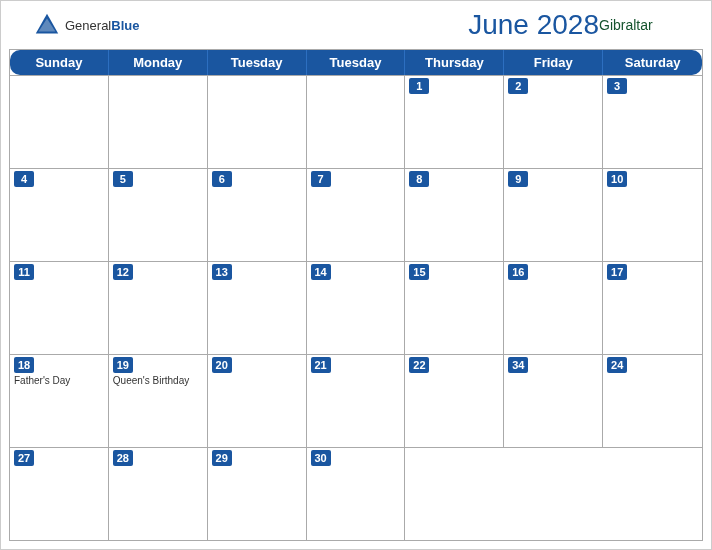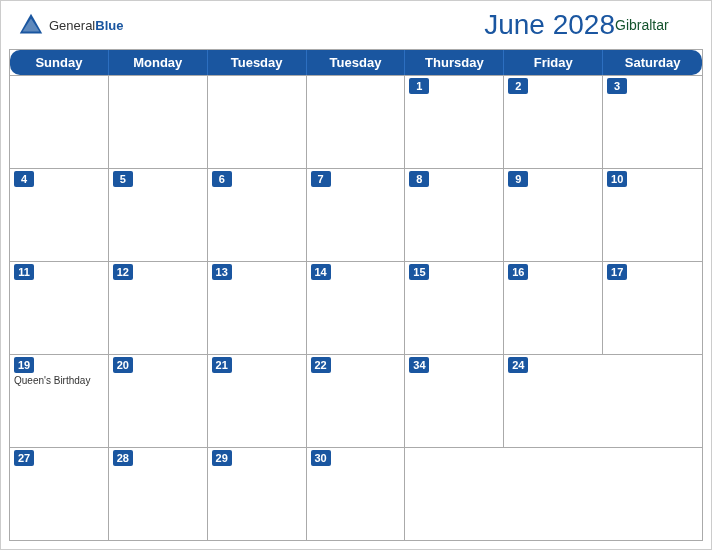--- a/index.html
+++ b/index.html
@@ -14,21 +14,21 @@
       width: 712px;
       height: 550px;
       display: flex;
       flex-direction: column;
       border: 1px solid #ccc;
     }
     .header {
       display: flex;
       align-items: center;
       justify-content: space-between;
-      padding: 8px 16px;
+      padding: 8px 32px;
       background: #fff;
     }
     .logo {
       display: flex;
       align-items: center;
       gap: 4px;
     }
     .logo-text-general {
       font-size: 13px;
       color: #333;
@@ -208,20 +208,24 @@
           </div>
           <div class="cell">
             <div class="cell-date">16</div>
           </div>
           <div class="cell">
             <div class="cell-date">17</div>
           </div>
         </div>
         <div class="week">
           <div class="cell">
+            <div class="cell-date">18</div>
+            <div class="cell-event">Father's Day</div>
+          </div>
+          <div class="cell">
             <div class="cell-date">19</div>
             <div class="cell-event">Queen's Birthday</div>
           </div>
           <div class="cell">
             <div class="cell-date">20</div>
           </div>
           <div class="cell">
             <div class="cell-date">21</div>
           </div>
           <div class="cell">

